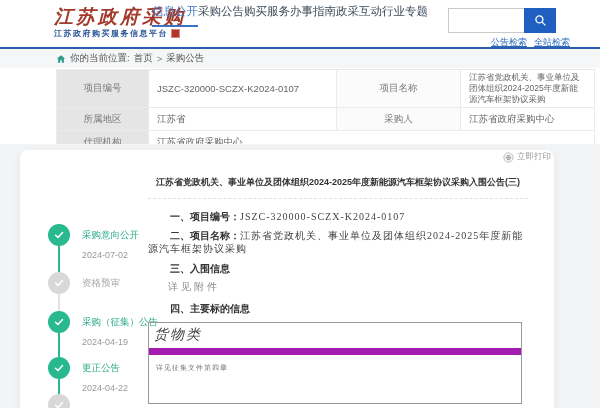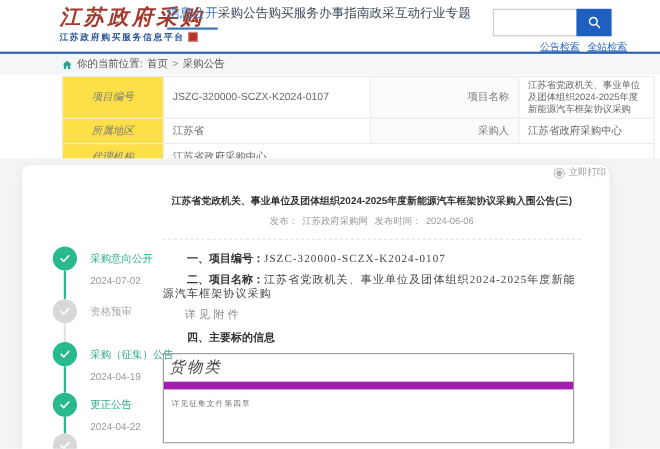--- a/index.html
+++ b/index.html
@@ -30,22 +30,22 @@
   
   .breadcrumb { position:absolute; top:49px; left:0; width:600px; height:19px; background:#f5f6f7;
                 display:flex; align-items:center; padding-left:56px; gap:4px; font-size:9.5px; color:#555; }
   .breadcrumb a { color:#555; text-decoration:none; cursor:pointer; }
   .bc-sep { color:#888; }
 
   
   .info-table { position:absolute; left:56px; top:69px; width:539px; border-collapse:collapse; table-layout:fixed;
                 font-size:9.5px; background:#fff; }
   .info-table td { border:1px solid #ebebeb; padding:2px 8px; color:#666; }
-  .info-table td.lbl { width:92px; text-align:center; color:#7a7a7a; background:#fde047;font-style:italic; }
-  .info-table td.lbl2 { width:135px; text-align:right; color:#7a7a7a; background:#fbfbfb; }
+  .info-table td.lbl { width:92px; text-align:center; color:#7a7a7a; background:#e5e5e5; }
+  .info-table td.lbl2 { width:124px; text-align:center; color:#7a7a7a; background:#fbfbfb; }
   .info-table tr.r1 td { height:27px; }
   .info-table tr td { height:23px; }
   .wrap2 { font-size:8.5px; line-height:11px; display:block; }
 
   
   .lower { position:absolute; top:144px; left:0; width:600px; height:264px; background:#f3f4f6; }
   .card { position:absolute; left:20px; top:6px; width:534px; height:300px; background:#fff;
           border-radius:8px; box-shadow:0 2px 10px rgba(0,0,0,0.06); }
 
   .print-link { position:absolute; top:1px; right:3px; display:flex; align-items:center; gap:3px;
@@ -224,31 +224,30 @@
           <span class="dot">
             <svg class="icon-svg" width="12" height="12" viewBox="0 0 24 24">
                 <path d="M5 12.5l5 4.5 9-10" fill="none" stroke="#ffffff" stroke-width="3" stroke-linecap="round" stroke-linejoin="round"></path>
               </svg>
           </span>
         </div>
       </div>
 
       <div class="article">
         <h1 class="article-title">江苏省党政机关、事业单位及团体组织2024-2025年度新能源汽车框架协议采购入围公告(三)</h1>
-        <div class="article-meta">
-          <span>发布：</span><span>江苏政府采购网</span>
-          <span>发布时间：</span><span>2024-06-06</span>
-        </div>
         <hr class="dashed">
 
         <p class="para">
           <b>一、项目编号：</b><span class="serif">JSZC-320000-SCZX-K2024-0107</span>
         </p>
         <p class="para p2">
           <b>二、项目名称：</b><span class="serif">江苏省党政机关、事业单位及团体组织2024-2025年度新能源汽车框架协议采购</span>
+        </p>
+        <p class="para p3">
+          <b>三、入围信息</b>
         </p>
         <div class="attach">详见附件</div>
         <p class="para p4">
           <b>四、主要标的信息</b>
         </p>
 
         <div class="goods-box">
           <div class="goods-cat">货物类</div>
           <div class="goods-note">详见征集文件第四章</div>
         </div>

